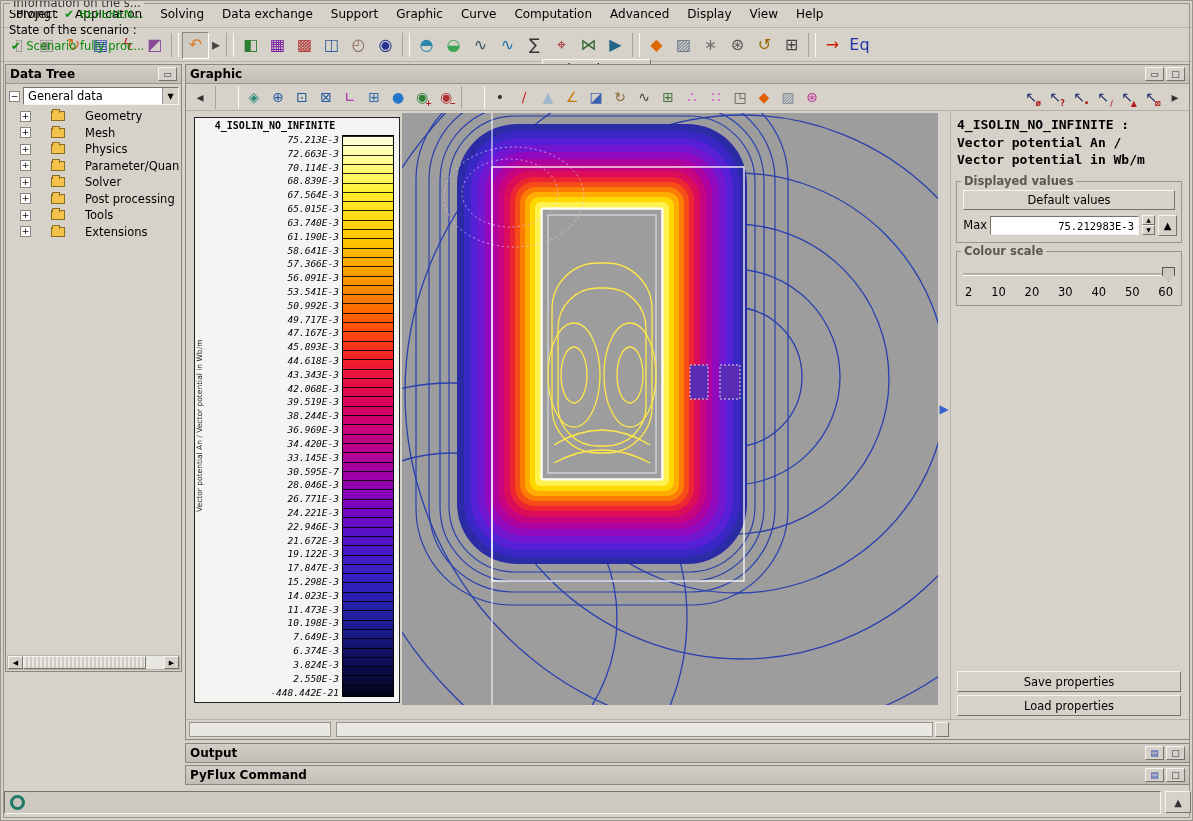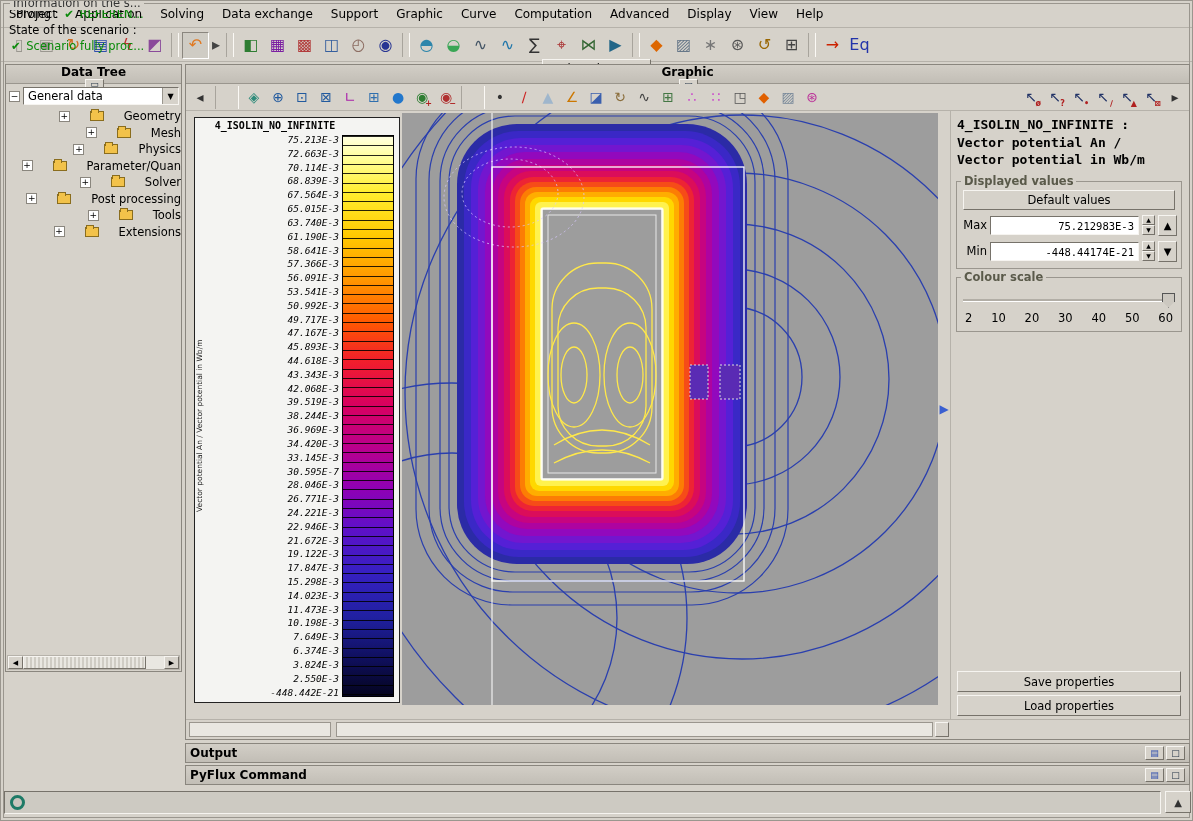--- a/index.html
+++ b/index.html
@@ -24,21 +24,21 @@
   .tbtn .glyph{font-size:16px;line-height:1;}
   .tbtn .badge{position:absolute;right:1px;bottom:0;font-size:8px;color:#b02020;font-weight:bold;}
   [data-name="toolbar-separator"]{width:8px;height:24px;border:none;border-left:1px solid #a8a49c;
         border-right:1px solid #fbf9f5;margin:0 3px;}
   [data-name="undo-icon"]{background:#cfccc4;border:1px solid;border-color:#8a867e #fff #fff #8a867e;}
   [data-name="undo-history-icon"]{width:14px;}
 
   
   .panel{position:absolute;background:#d6d2ca;border:1px solid #8a867e;}
   .panel-title{height:19px;background:linear-gradient(#d2cec6,#c2beb6);border-bottom:1px solid #9a968e;
-               display:flex;align-items:center;padding:0 4px;font-weight:bold;flex-direction:column;}
+               display:flex;align-items:center;padding:0 4px;font-weight:bold;}
   .panel-title .spacer{flex:1;}
   .wbtn{width:19px;height:14px;margin-left:2px;display:flex;align-items:center;justify-content:center;
         font-size:9px;line-height:1;background:#d6d2ca;border:1px solid;
         border-color:#f6f4f0 #76726a #76726a #f6f4f0;color:#234;}
   .wbtn.restore::before{content:"▭";}
   .wbtn.maximize::before{content:"□";}
   .wbtn.dock::before{content:"▤";color:#2f4fae;}
 
   
   #data-tree-panel{left:4px;top:63px;width:177px;height:608px;}
@@ -47,21 +47,21 @@
             align-items:center;justify-content:center;font-size:9px;line-height:1;flex:none;}
   .expander.minus::before{content:"−";}
   .expander.plus::before{content:"+";}
   #root-combo{flex:1;height:18px;display:flex;align-items:center;background:#fff;border:1px solid;
               border-color:#76726a #f6f4f0 #f6f4f0 #76726a;padding-left:4px;font-size:11.5px;}
   #root-combo .spacer{flex:1;}
   .combo-arrow{width:16px;height:100%;background:#d6d2ca;border-left:1px solid #9a968e;display:flex;
                align-items:center;justify-content:center;font-size:8px;}
   .combo-arrow::before{content:"▼";}
   #tree-list{padding:1px 0 0 14px;}
-  .tree-row{display:flex;align-items:center;gap:20px;height:16.5px;font-size:11.5px;white-space:nowrap;justify-content:flex-end;}
+  .tree-row{display:flex;align-items:center;gap:20px;height:16.5px;font-size:11.5px;white-space:nowrap;}
   .folder{width:14px;height:10px;background:#f2c24a;border:1px solid #8a6d1e;position:relative;flex:none;}
   .folder::before{content:"";position:absolute;left:0;top:-3px;width:6px;height:3px;background:#f2c24a;
                   border:1px solid #8a6d1e;border-bottom:none;}
   #tree-hscroll{position:absolute;left:1px;right:1px;bottom:1px;height:15px;display:flex;
                 background:#e9e7e1;border:1px solid #b6b2aa;}
   .sbtn{width:15px;height:100%;background:#d6d2ca;border:1px solid;
         border-color:#f6f4f0 #76726a #76726a #f6f4f0;font-size:7px;display:flex;align-items:center;justify-content:center;}
   #tree-hthumb{width:72%;height:100%;border:1px solid;border-color:#f6f4f0 #76726a #76726a #f6f4f0;
                background:repeating-linear-gradient(90deg,#e9e7e1 0 2px,#cfccc4 2px 4px);}
 
@@ -777,29 +777,20 @@
           <button id="default-values-button" class="btn" data-name="default-values-button">Default values</button>
           <div class="val-row" data-name="max-value-row">
             <span class="val-label" data-name="max-label">Max</span>
             <div class="val-input" data-name="max-value-input">75.212983E-3</div>
             <div class="spinner" data-name="max-spinner">
               <div class="spin btn" data-name="spinner-up-icon">▲</div>
               <div class="spin btn" data-name="spinner-down-icon">▼</div>
             </div>
             <div class="big-arrow btn" data-name="max-step-up-button">▲</div>
           </div>
-          <div class="val-row" data-name="min-value-row">
-            <span class="val-label" data-name="min-label">Min</span>
-            <div class="val-input" data-name="min-value-input">-448.44174E-21</div>
-            <div class="spinner" data-name="min-spinner">
-              <div class="spin btn" data-name="spinner-up-icon">▲</div>
-              <div class="spin btn" data-name="spinner-down-icon">▼</div>
-            </div>
-            <div class="big-arrow btn" data-name="min-step-down-button">▼</div>
-          </div>
         </div>
 
         <div class="fieldset" data-name="colour-scale-group">
           <div class="fieldset-legend" data-name="colour-scale-legend">Colour scale</div>
           <div id="scale-slider" data-name="isovalue-count-slider">
             <div id="slider-track" data-name="slider-track"></div>
             <div id="slider-thumb" data-name="slider-thumb"></div>
           </div>
           <div id="scale-ticks" data-name="slider-tick-labels">
 

